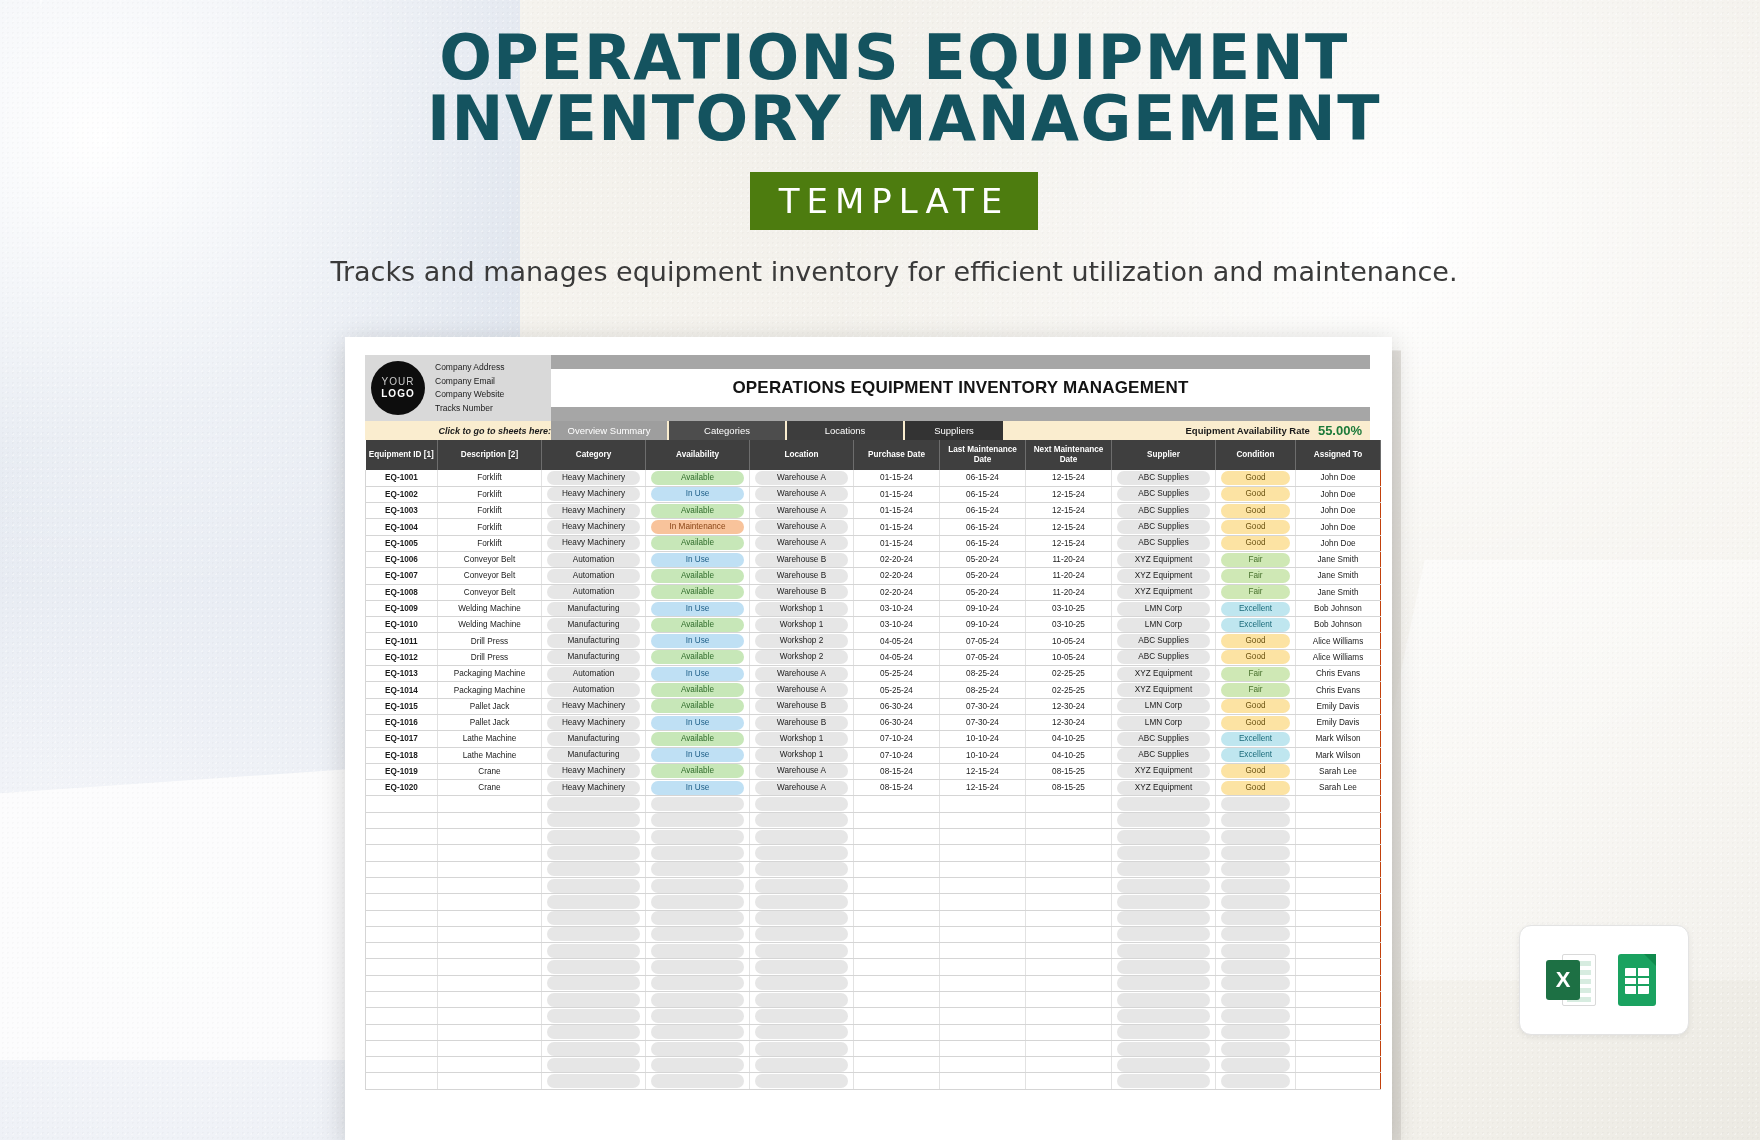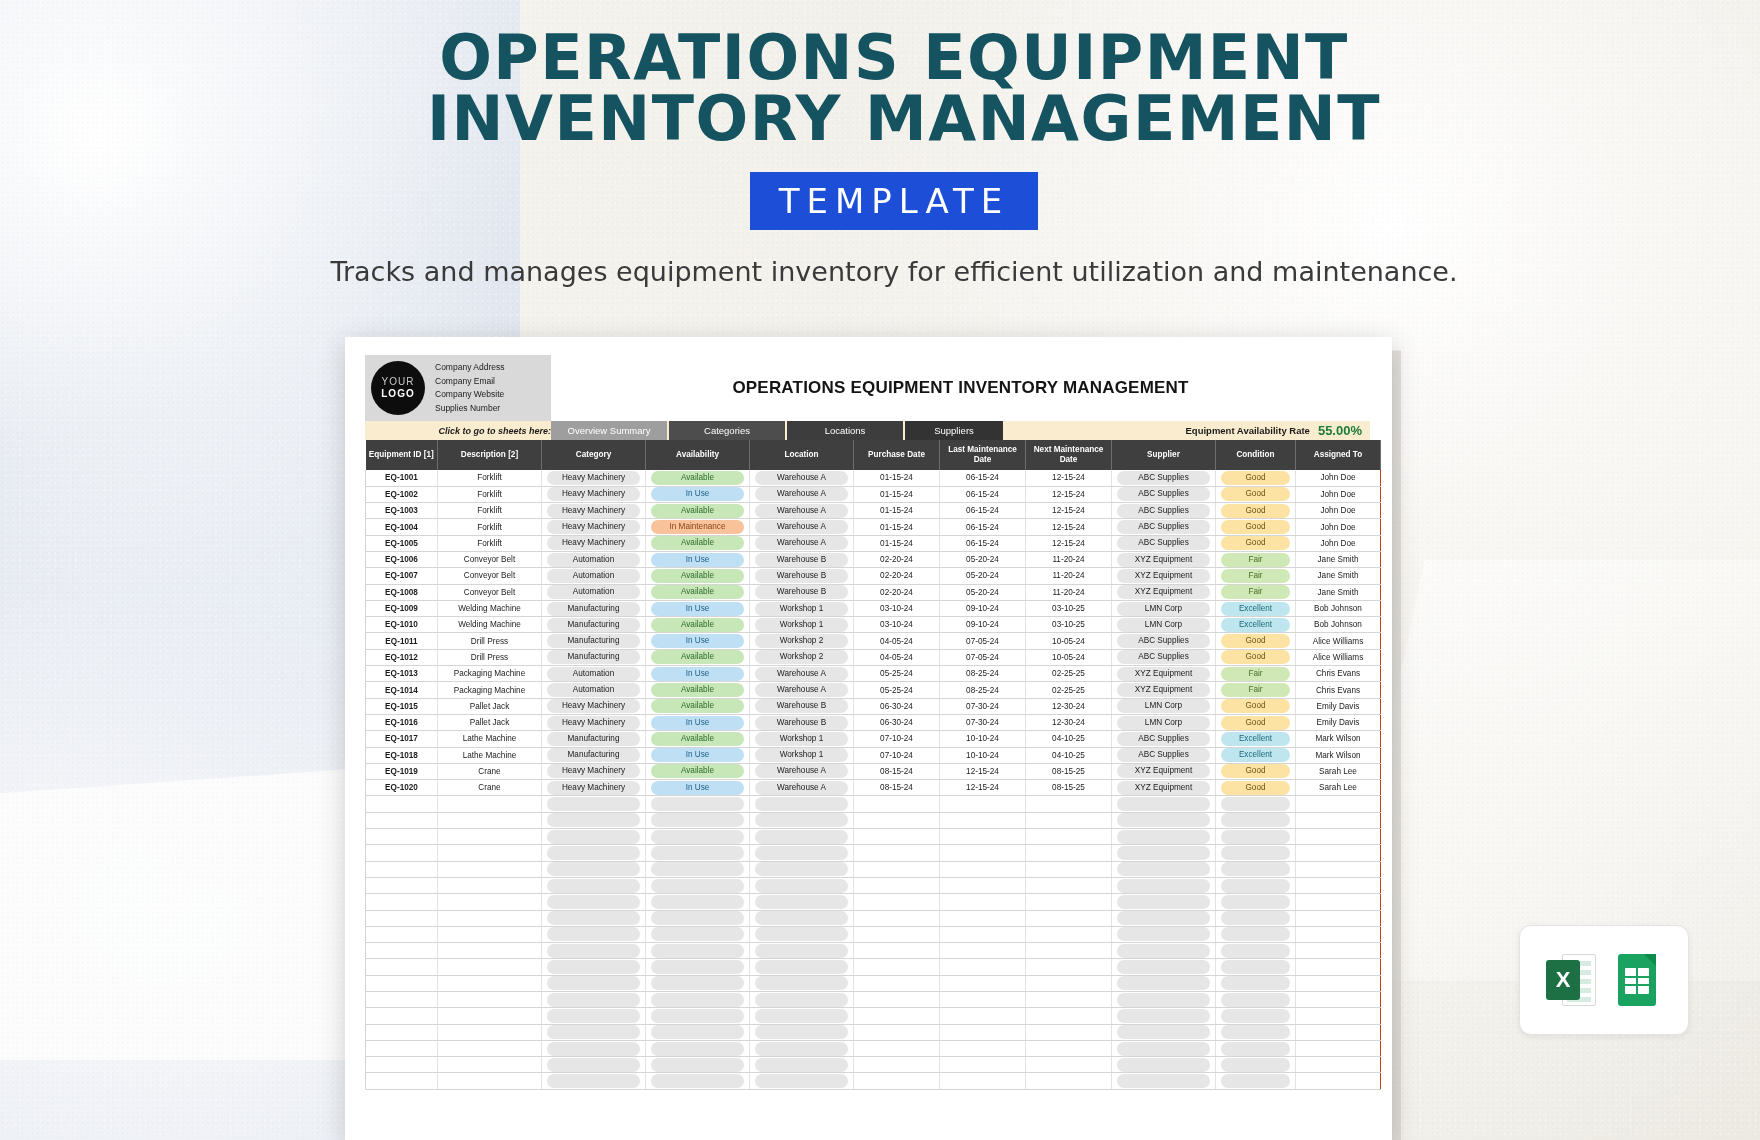--- a/index.html
+++ b/index.html
@@ -65,21 +65,21 @@
     line-height: 0.98;
     letter-spacing: 1.5px;
     padding-top: 28px;
     text-transform: uppercase;
     font-family: "DejaVu Sans", sans-serif;
   }
   .title .line2 { display:block;padding-left:20px; }
   .template-badge {
     margin: 22px auto 0;
     width: 288px; height: 58px;
-    background: #1d4ed8;
+    background: #4d7c0f;
     display: flex; align-items: center; justify-content: center;
     color: #ffffff;
     font-size: 34px;
     letter-spacing: 7px;
     font-weight: 400;
     font-family: "DejaVu Sans", sans-serif;
   }
   .subtitle {
     margin-top: 26px;
     text-align:center;
@@ -116,21 +116,21 @@
     display:flex; flex-direction:column; align-items:center; justify-content:center;
     font-size: 10px; line-height: 12px; letter-spacing: 1px;
     flex: 0 0 auto;
   }
   .logo-circle .l1 { font-weight:400; color:#c9c9c9; }
   .logo-circle .l2 { font-weight:700; color:#ffffff; }
   .company-lines { margin-left: 10px; }
   .company-lines div {
     font-size: 8.5px; color:#1b1b1b; line-height: 13.5px; white-space:nowrap;
   }
-  .hdr-right { flex:1; display:flex; }
+  .hdr-right { flex:1; display:flex; flex-direction:column; }
   .bar-gray { height: 14px; background: #a6a6a6; }
   .doc-title {
     flex:1; display:flex; align-items:center; justify-content:center;
     font-size: 17px; font-weight: 700; color:#141414; letter-spacing:.2px;
     background:#ffffff;
   }
 
   
   .navrow {
     width: 1005px; height: 19px; margin-top: 0;
@@ -263,21 +263,21 @@
     <div class="hdr">
       <div class="hdr-left">
         <div class="logo-circle">
           <span class="l1">YOUR</span>
           <span class="l2">LOGO</span>
         </div>
         <div class="company-lines">
           <div>Company Address</div>
           <div>Company Email</div>
           <div>Company Website</div>
-          <div>Supplies Number</div>
+          <div>Tracks Number</div>
         </div>
       </div>
       <div class="hdr-right">
         <div class="bar-gray"></div>
         <div class="doc-title">OPERATIONS EQUIPMENT INVENTORY MANAGEMENT</div>
         <div class="bar-gray"></div>
       </div>
     </div>
 
     <div class="navrow">

